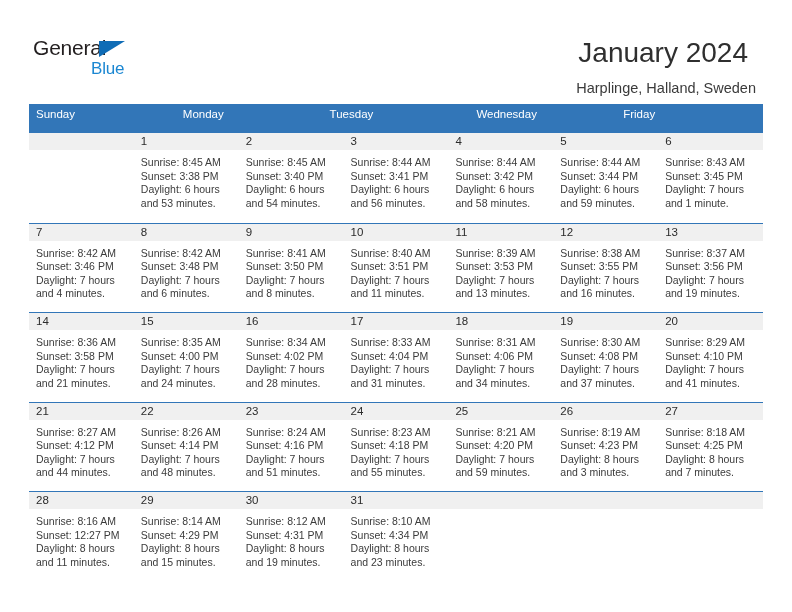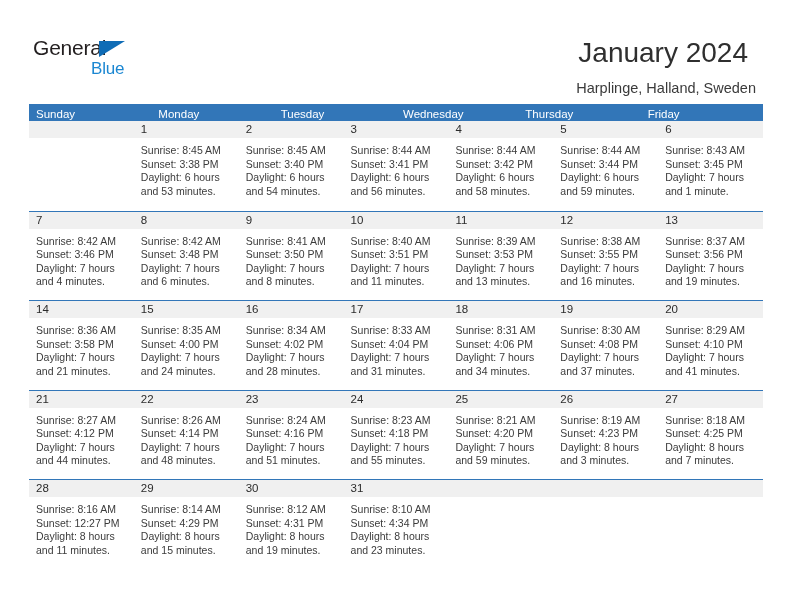--- a/index.html
+++ b/index.html
@@ -89,22 +89,21 @@
   .calendar {
     position: absolute;
     left: 29px;
     top: 104px;
     width: 734px;
   }
   .weekdays {
     display: flex;
     width: 100%;
     background: #3276b8;
-    height: 17px;
-    justify-content: flex-end;
+    height: 29px;
   }
   .weekday {
     flex: 1 1 0;
     color: #ffffff;
     font-size: 11.5px;
     line-height: 21px;
     padding-left: 7px;
     white-space: nowrap;
     overflow: hidden;
   }
@@ -161,21 +160,20 @@
     </div>
 
   </div>
 
   <div class="calendar">
     <div class="weekdays">
         <div class="weekday">Sunday</div>
         <div class="weekday">Monday</div>
         <div class="weekday">Tuesday</div>
         <div class="weekday">Wednesday</div>
-        <div class="weekday">Thursday</div>
         <div class="weekday">Friday</div>
       </div>
     <div class="weeks">
         <div class="week">
           <div class="day empty">
             <div class="day-num-band"></div>
             <div class="day-lines"></div>
           </div>
           <div class="day">
             <div class="day-num-band">1</div>

